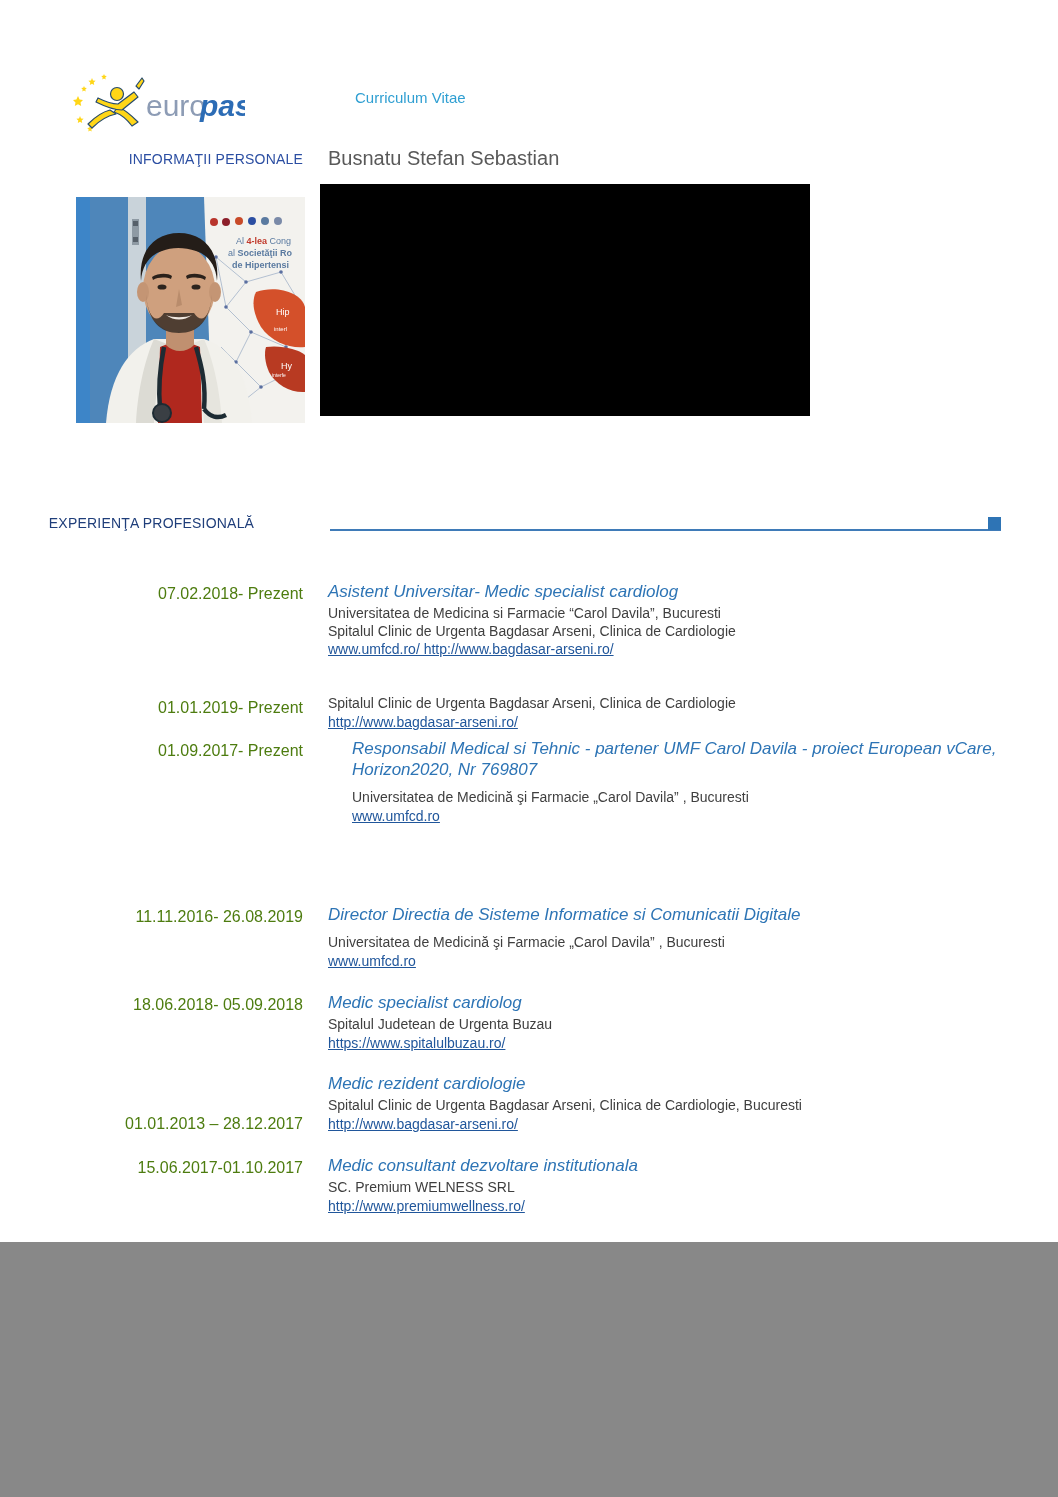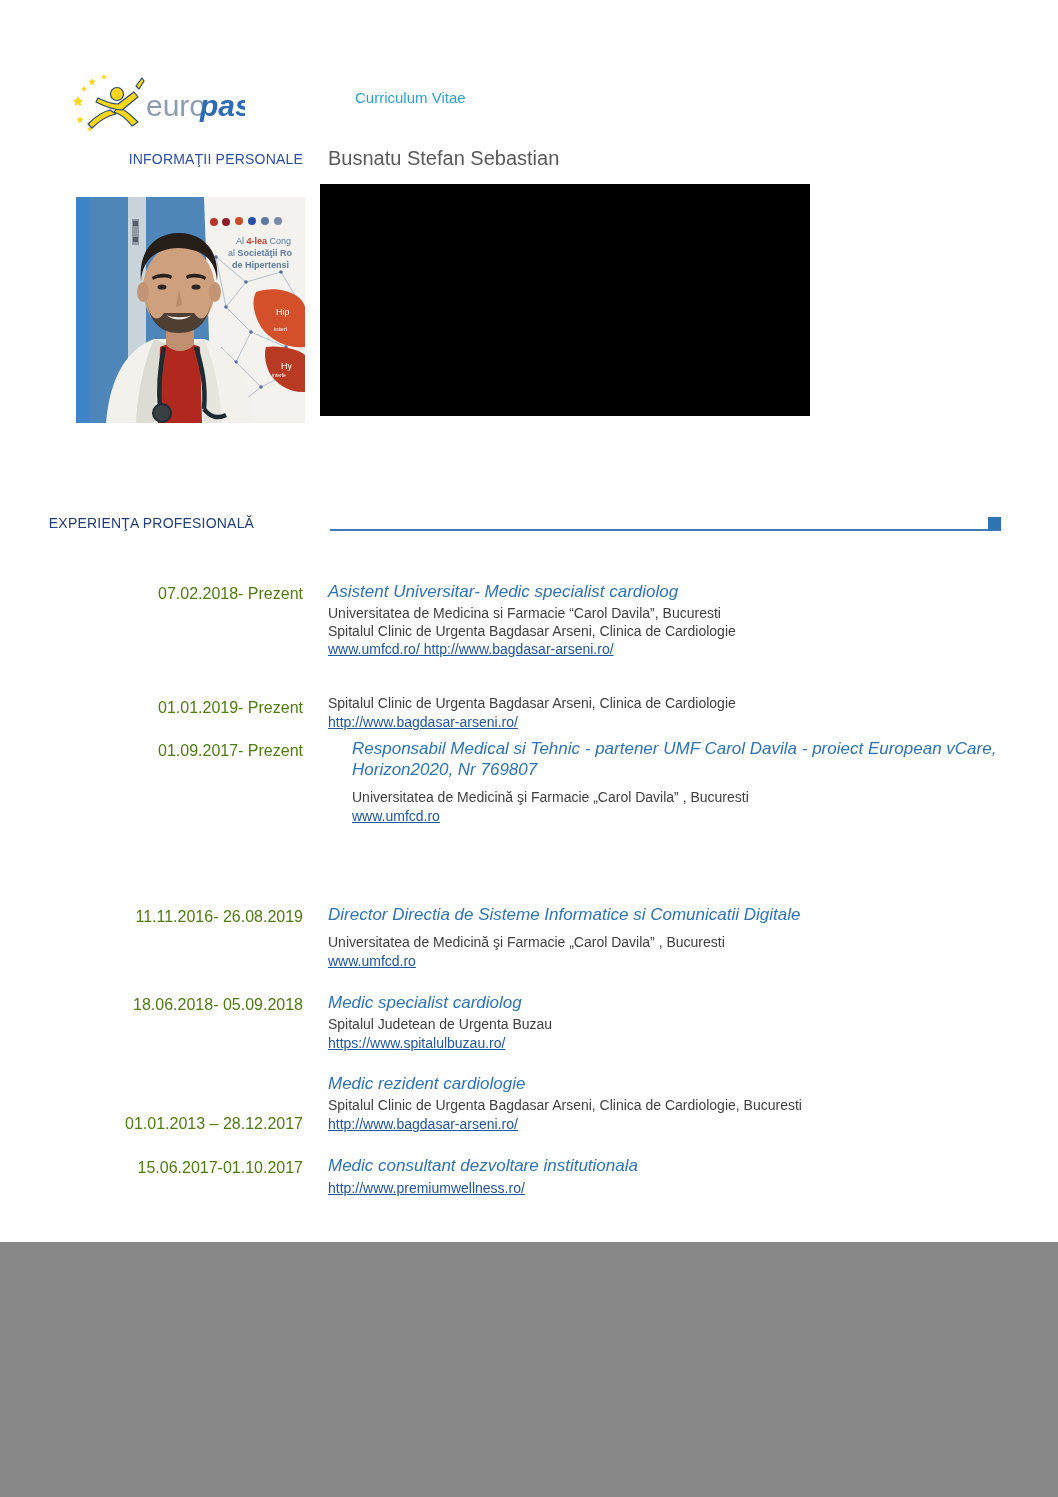--- a/index.html
+++ b/index.html
@@ -231,20 +231,21 @@
       <div class="entry-title">Medic rezident cardiologie</div>
       <div class="entry-line">Spitalul Clinic de Urgenta Bagdasar Arseni, Clinica de Cardiologie, Bucuresti</div>
       <a class="entry-link">http://www.bagdasar-arseni.ro/</a>
     </div>
   </div>
 
   <div class="entry" style="top:1155px;">
     <div class="entry-date">15.06.2017-01.10.2017</div>
     <div class="entry-content">
       <div class="entry-title">Medic consultant dezvoltare institutionala</div>
+      <div class="entry-line">SC. Premium WELNESS SRL</div>
       <a class="entry-link">http://www.premiumwellness.ro/</a>
     </div>
   </div>
 
   <div class="footer-date">27/01/2020</div>
   <div class="footer-page">Pagina 1 / 7</div>
 
 </div>
 
 </body></html>

